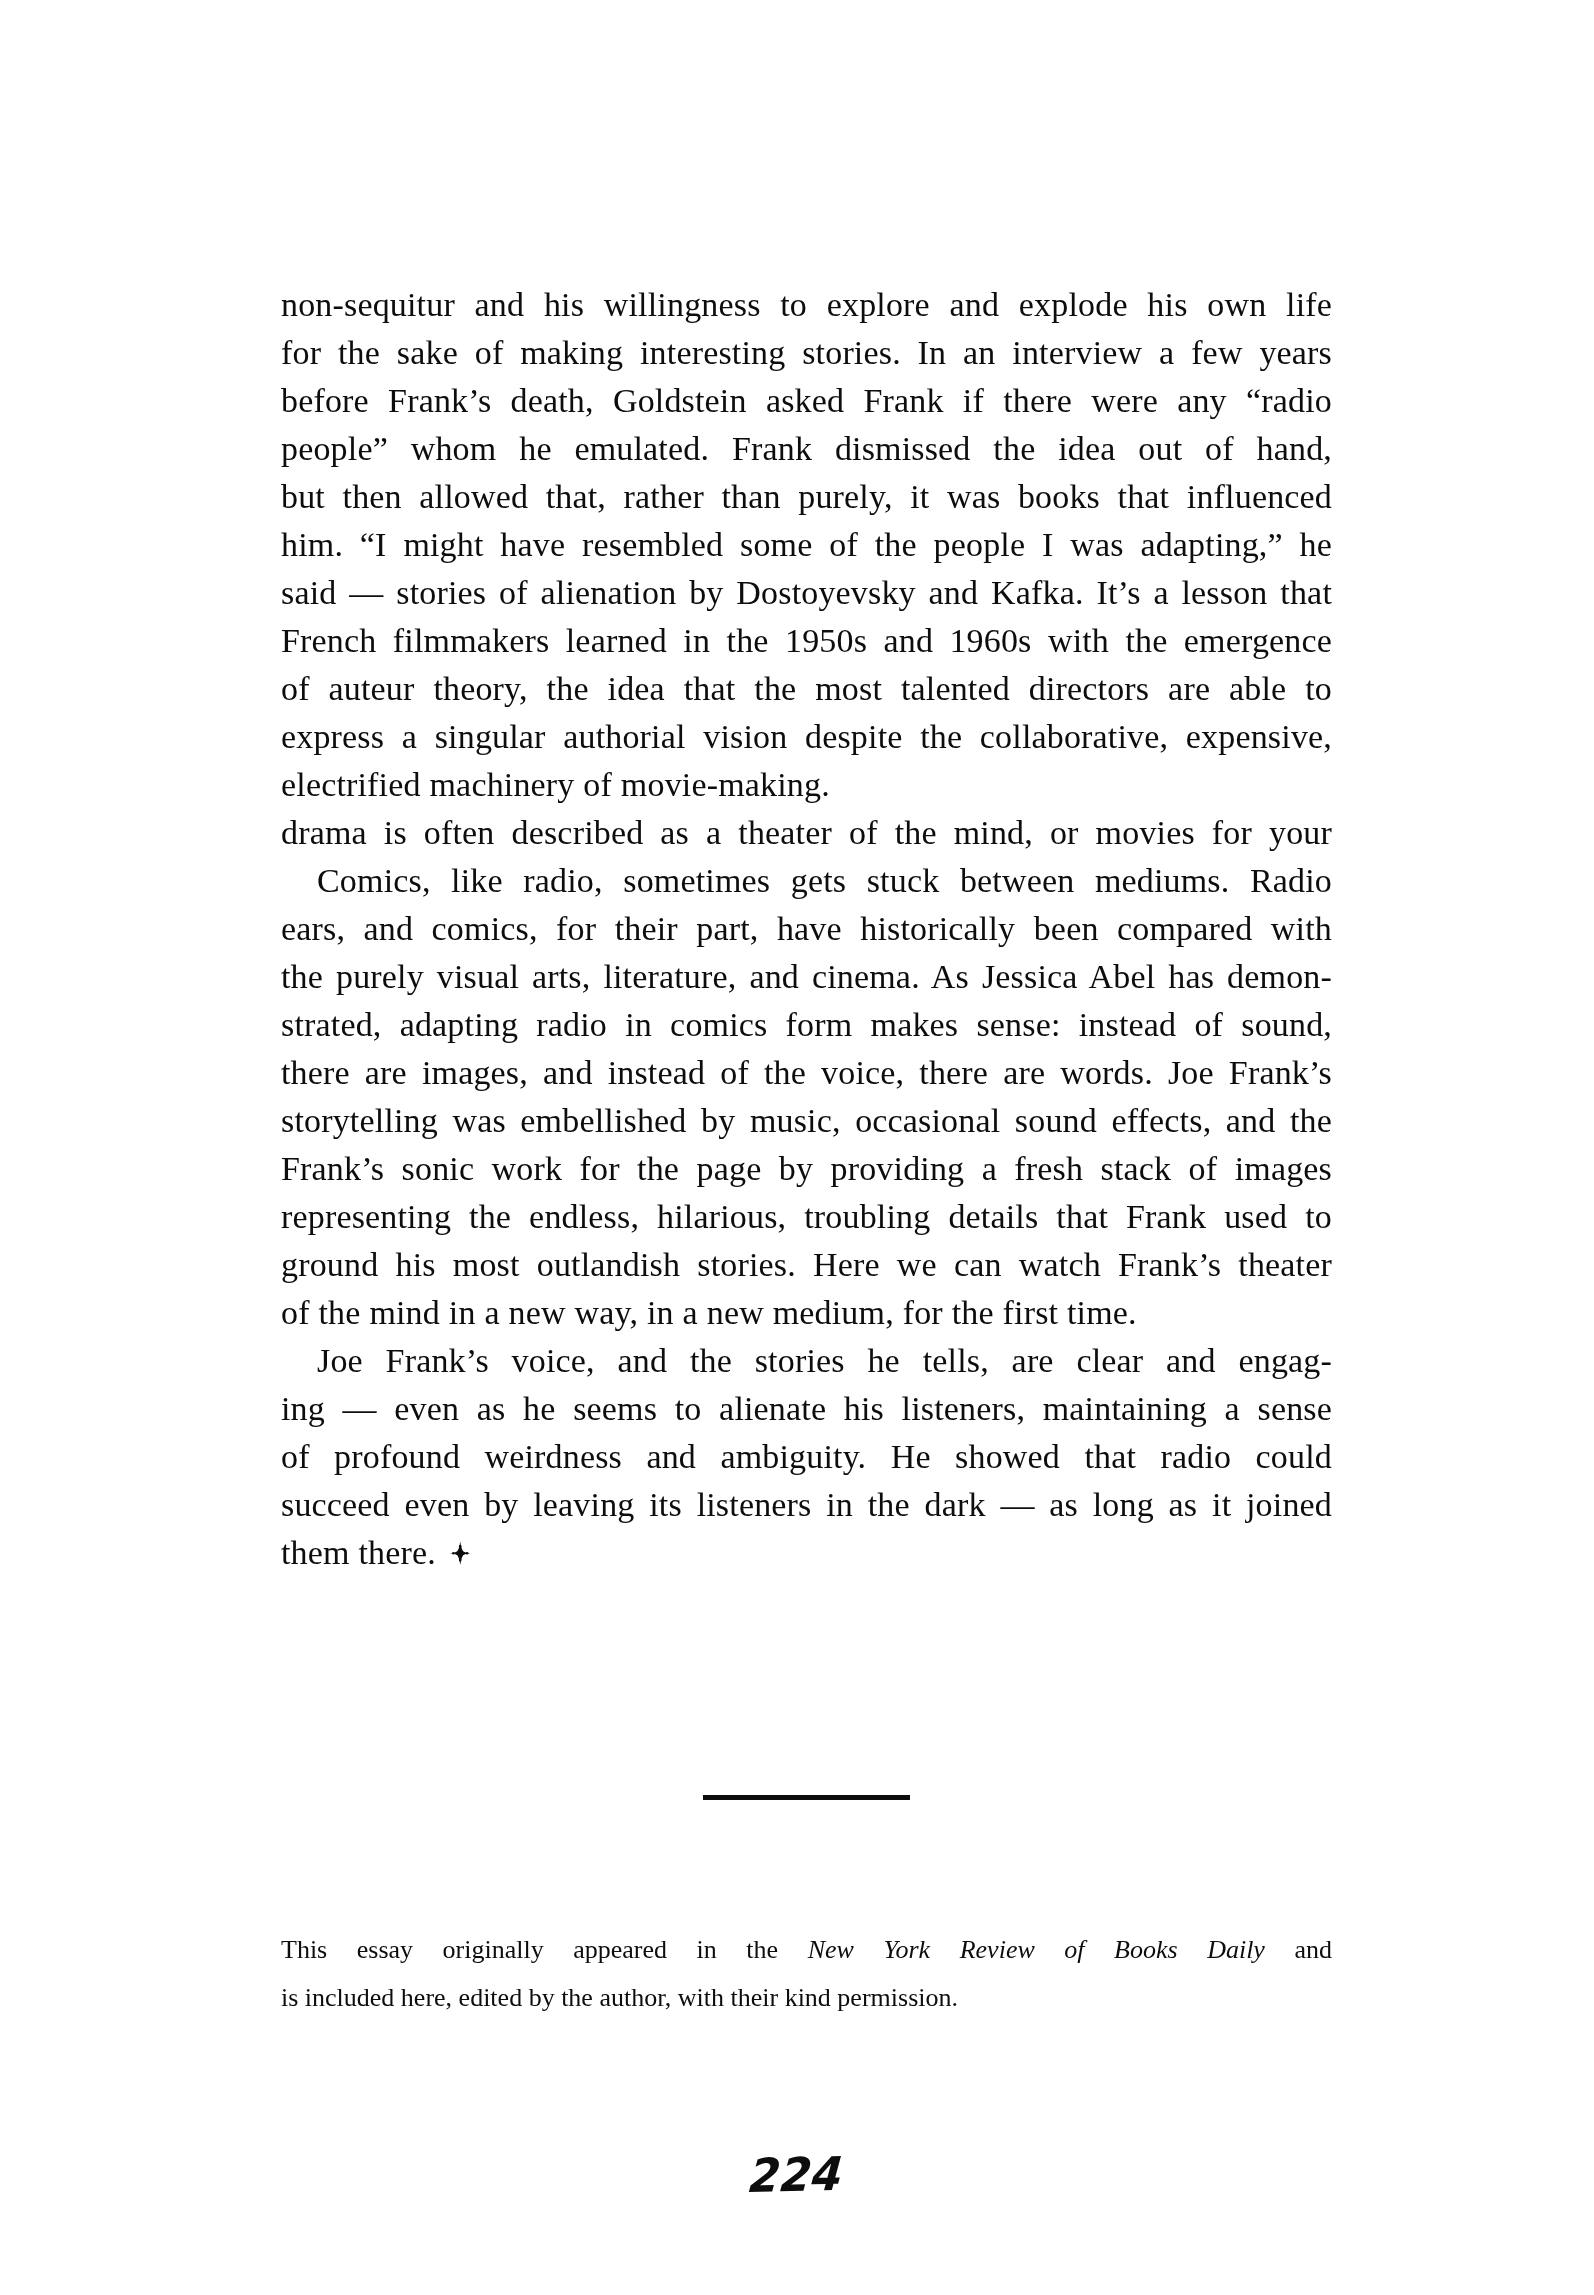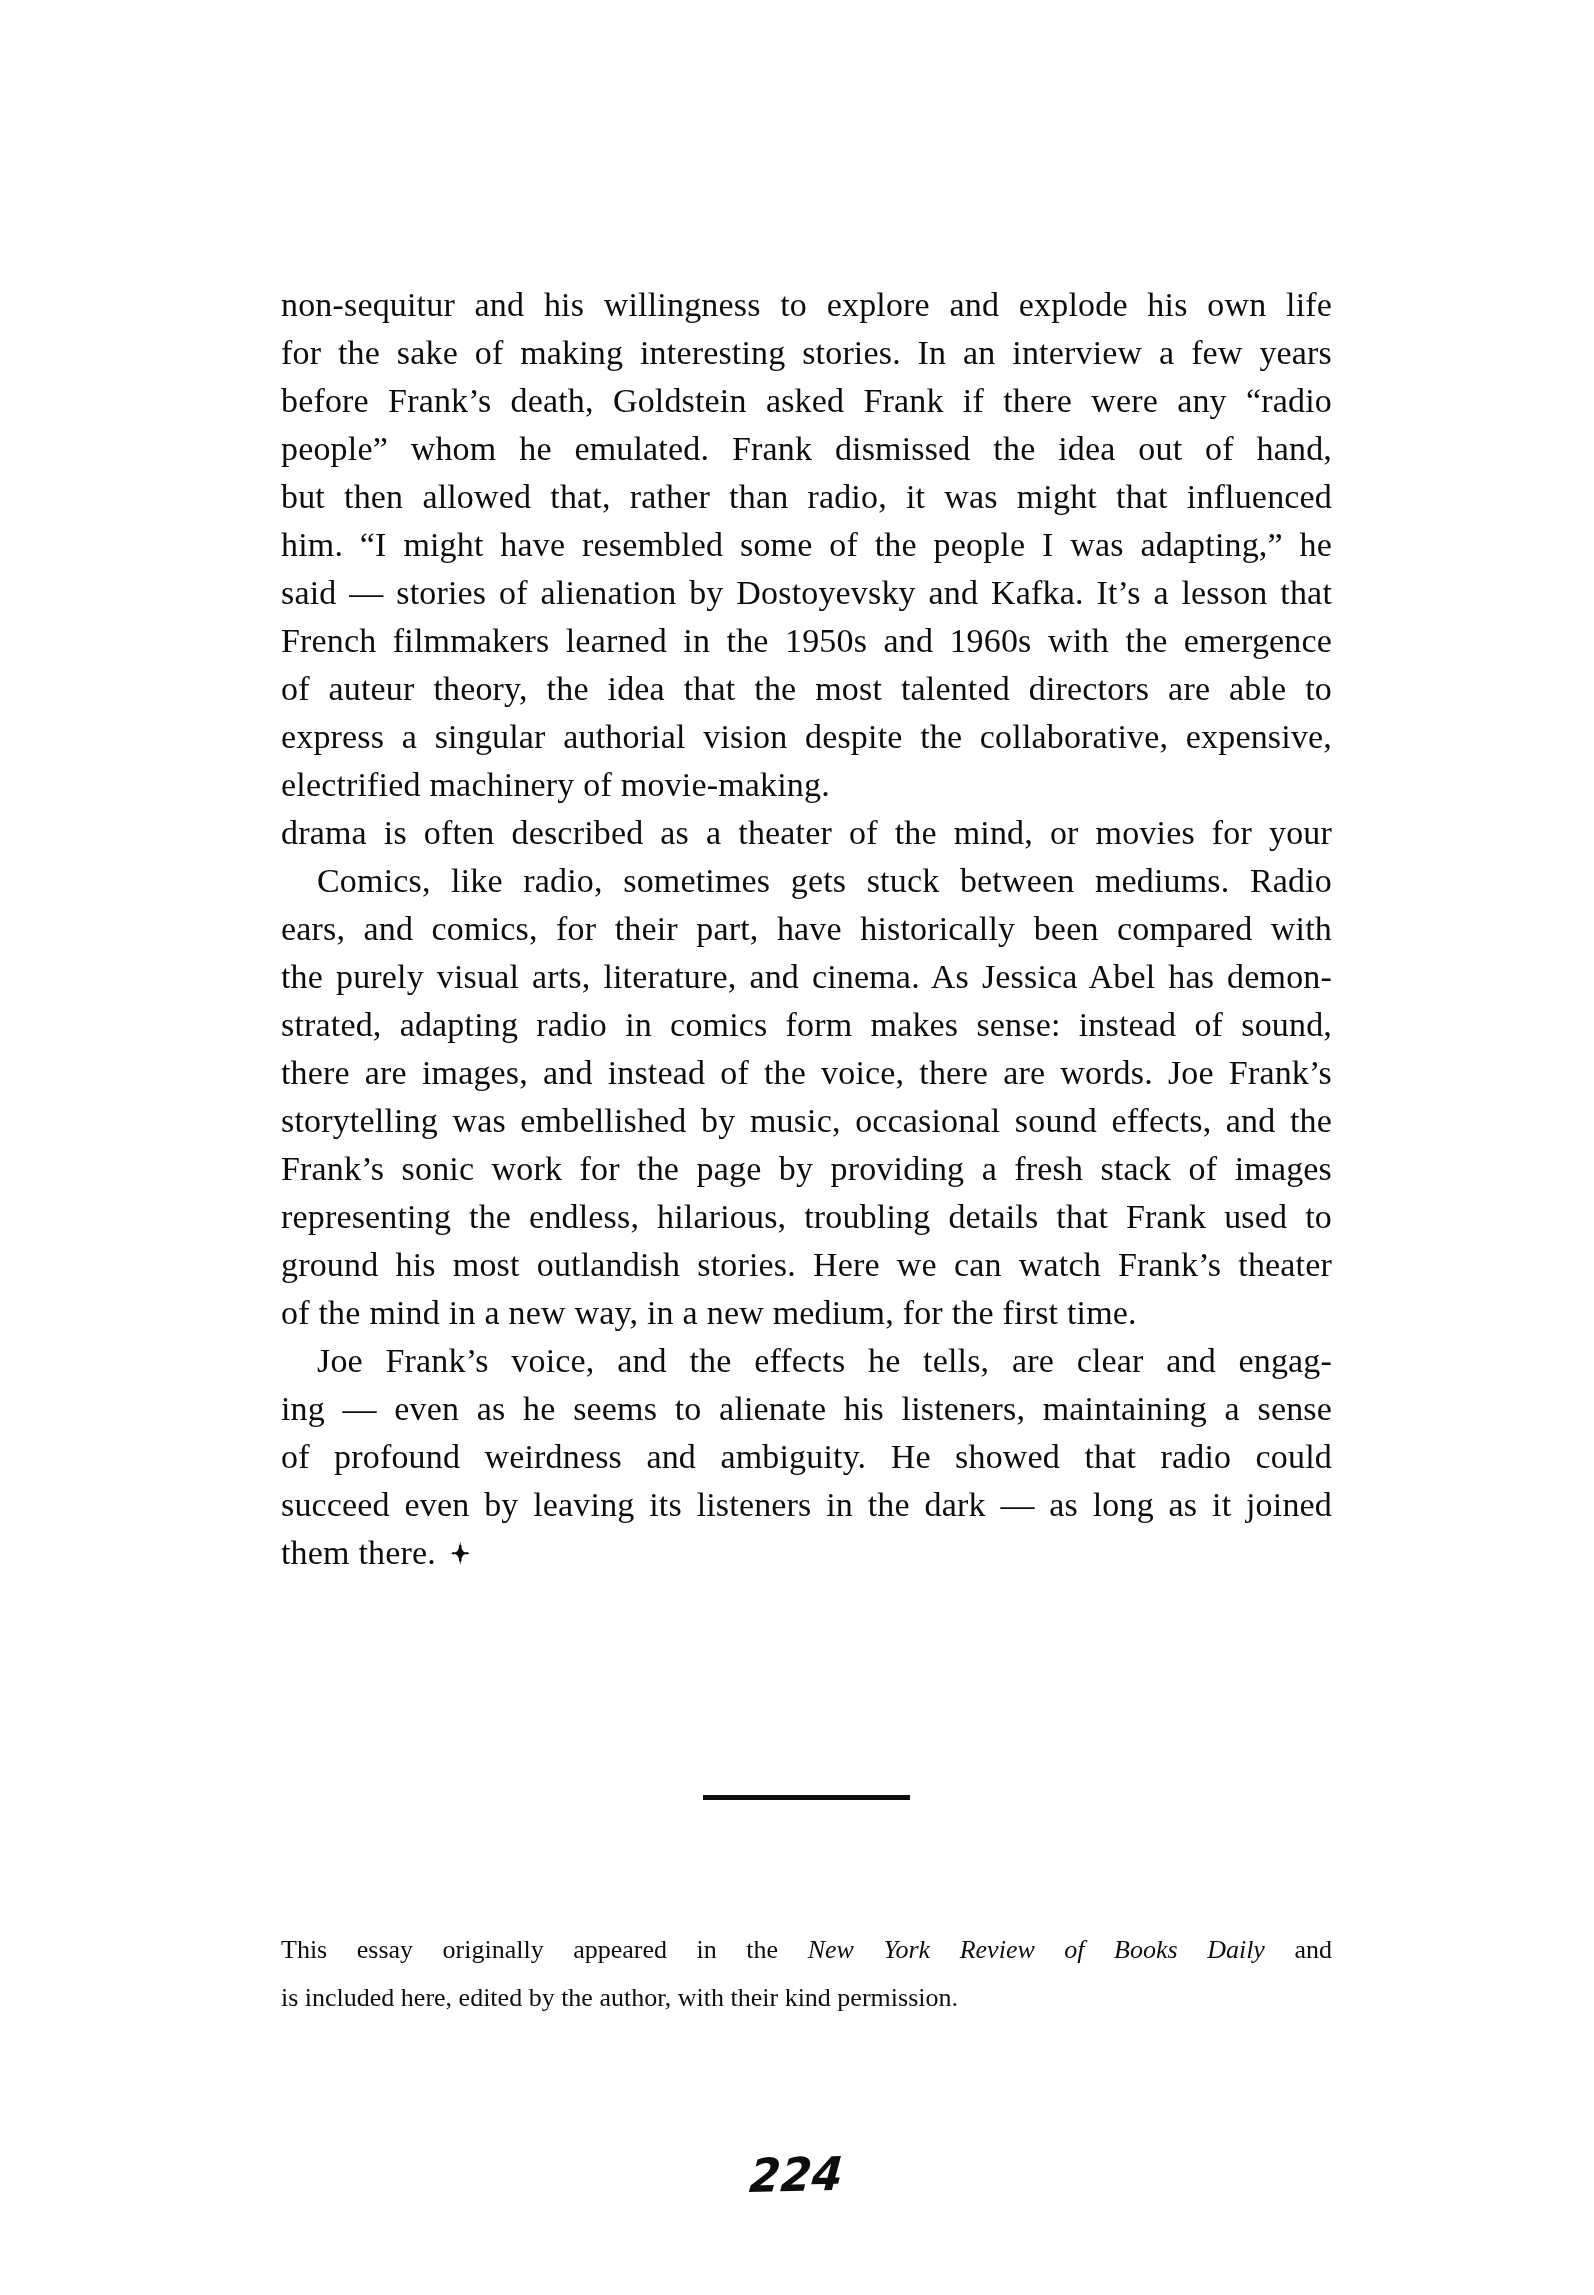--- a/index.html
+++ b/index.html
@@ -134,21 +134,21 @@
 
 <div class="page">
 
   <div class="textblock">
 
     <p class="para">
       <span class="line">non-sequitur and his willingness to explore and explode his own life</span>
       <span class="line">for the sake of making interesting stories. In an interview a few years</span>
       <span class="line">before Frank’s death, Goldstein asked Frank if there were any “radio</span>
       <span class="line">people” whom he emulated. Frank dismissed the idea out of hand,</span>
-      <span class="line">but then allowed that, rather than radio, it was might that influenced</span>
+      <span class="line">but then allowed that, rather than purely, it was books that influenced</span>
       <span class="line">him. “I might have resembled some of the people I was adapting,” he</span>
       <span class="line">said — stories of alienation by Dostoyevsky and Kafka. It’s a lesson that</span>
       <span class="line">French filmmakers learned in the 1950s and 1960s with the emergence</span>
       <span class="line">of auteur theory, the idea that the most talented directors are able to</span>
       <span class="line">express a singular authorial vision despite the collaborative, expensive,</span>
       <span class="line last">electrified machinery of movie-making.</span>
     </p>
 
     <p class="para">
       <span class="line">drama is often described as a theater of the mind, or movies for your</span>
@@ -158,21 +158,21 @@
       <span class="line">strated, adapting radio in comics form makes sense: instead of sound,</span>
       <span class="line">there are images, and instead of the voice, there are words. Joe Frank’s</span>
       <span class="line">storytelling was embellished by music, occasional sound effects, and the</span>
       <span class="line">Frank’s sonic work for the page by providing a fresh stack of images</span>
       <span class="line">representing the endless, hilarious, troubling details that Frank used to</span>
       <span class="line">ground his most outlandish stories. Here we can watch Frank’s theater</span>
       <span class="line last">of the mind in a new way, in a new medium, for the first time.</span>
     </p>
 
     <p class="para">
-      <span class="line first-indent">Joe Frank’s voice, and the effects he tells, are clear and engag-</span>
+      <span class="line first-indent">Joe Frank’s voice, and the stories he tells, are clear and engag-</span>
       <span class="line">ing — even as he seems to alienate his listeners, maintaining a sense</span>
       <span class="line">of profound weirdness and ambiguity. He showed that radio could</span>
       <span class="line">succeed even by leaving its listeners in the dark — as long as it joined</span>
       <span class="line last"><span>them there.</span><span class="endmark"><svg viewBox="0 0 100 100" aria-hidden="true">
               <path d="M50 2 C53 22 56 34 62 42 C70 48 82 51 98 50 C82 49 70 52 62 58 C56 66 53 78 50 98 C47 78 44 66 38 58 C30 52 18 49 2 50 C18 51 30 48 38 42 C44 34 47 22 50 2 Z" fill="#0d0d0d"></path>
               <circle cx="50" cy="22" r="5.5" fill="#0d0d0d"></circle>
               <circle cx="50" cy="78" r="5.5" fill="#0d0d0d"></circle>
               <circle cx="22" cy="50" r="5.5" fill="#0d0d0d"></circle>
               <circle cx="78" cy="50" r="5.5" fill="#0d0d0d"></circle>
             </svg></span></span>

